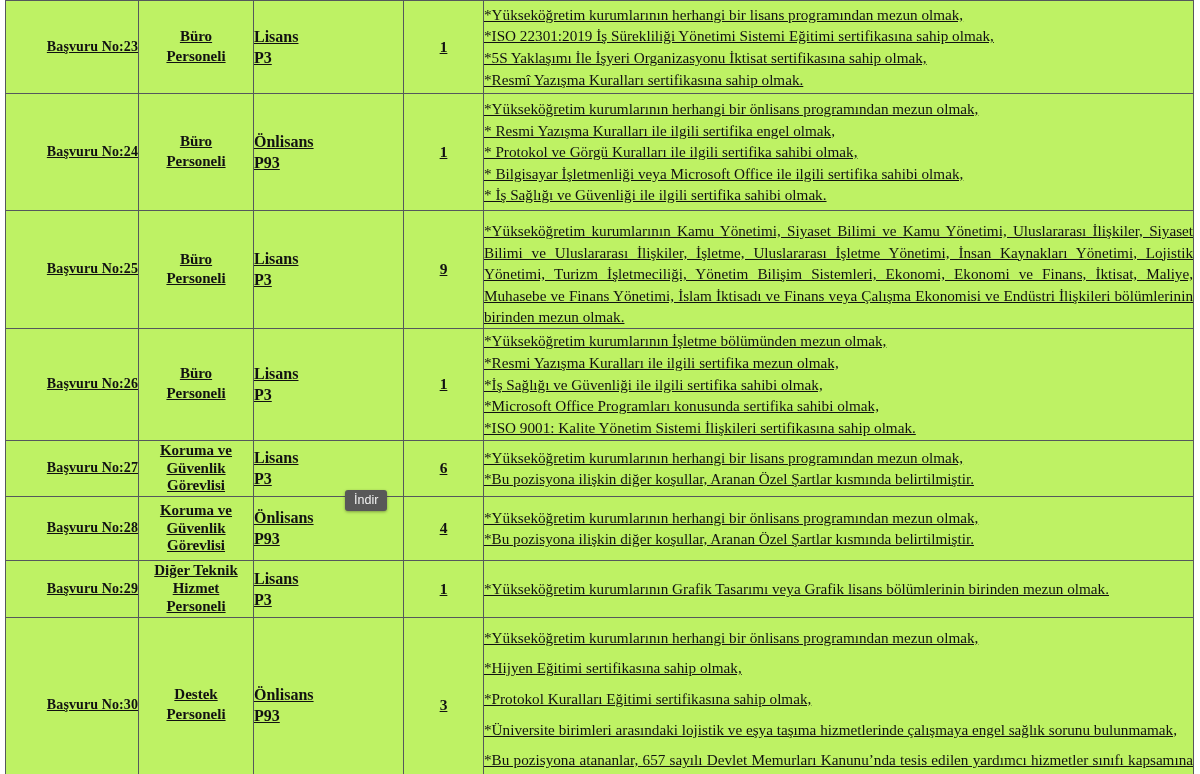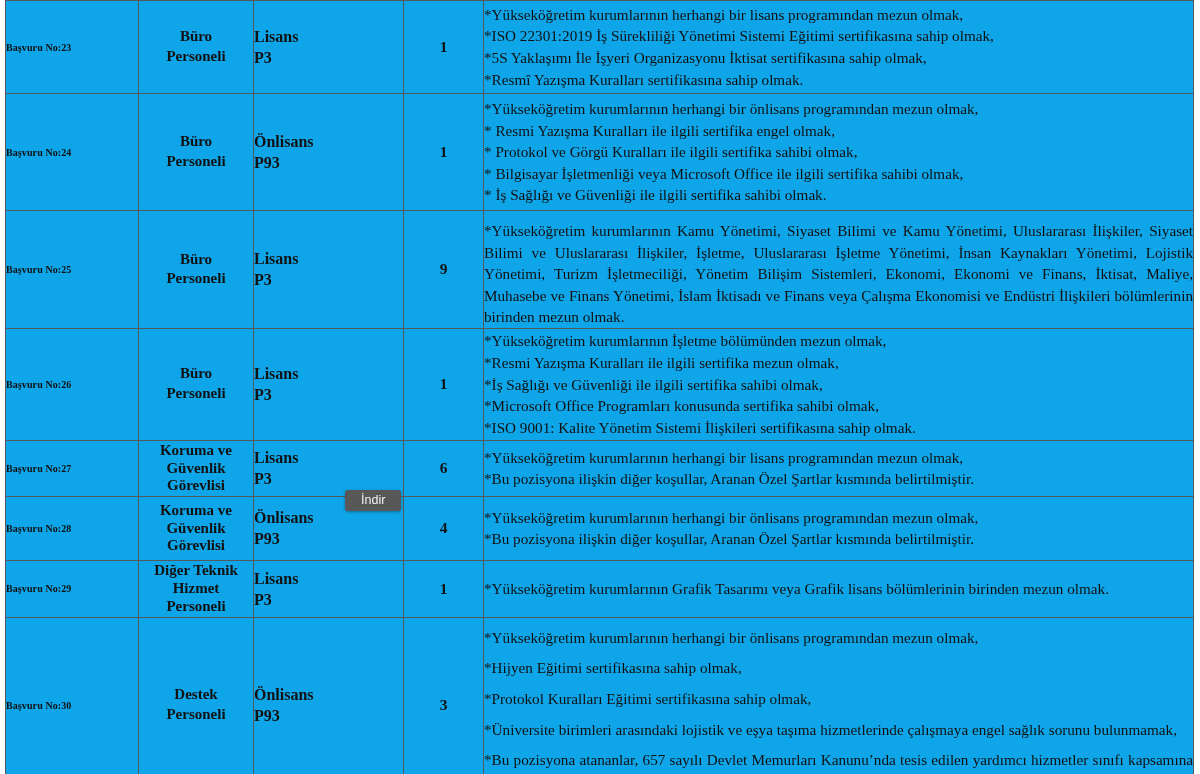--- a/index.html
+++ b/index.html
@@ -37,34 +37,35 @@
     table-layout: fixed;
     width: 1188px;
     border-left: 1.5px solid #4a4a4a;
     border-right: 1.5px solid #4a4a4a;
   }
 
   table.doc-table td {
     border: 1.3px solid #55585c;
     padding: 0;
     vertical-align: middle;
-    background: #0ea5e9;
+    background: #bef264;
+    text-decoration: underline;
   }
 
   
   col.c-no     { width: 133px; }
   col.c-pos    { width: 115px; }
   col.c-edu    { width: 150px; }
   col.c-count  { width: 80px; }
   col.c-cond   { width: 710px; }
 
   td.cell-no {
-    text-align: left;
+    text-align: right;
     font-weight: bold;
-    font-size: 10px;
+    font-size: 14px;
     padding-left: 9px;
     letter-spacing: 0.1px;
   }
   td.cell-pos {
     text-align: center;
     font-weight: bold;
     font-size: 15px;
     line-height: 1.33;
   }
   td.cell-edu {
@@ -110,21 +111,21 @@
     margin-left: 6px;
   }
 
   
   #download-tooltip {
     position: absolute;
     left: 345px;
     top: 490px;
     height: 21px;
     line-height: 21px;
-    padding: 0 16px;
+    padding: 0 9px;
     background: #585858;
     color: #f2f2f2;
     font-family: "Liberation Sans", sans-serif;
     font-size: 12.5px;
     border-radius: 3px;
     box-shadow: 0 1px 3px rgba(0,0,0,0.35);
     white-space: nowrap;
     z-index: 50;
   }
 </style>

